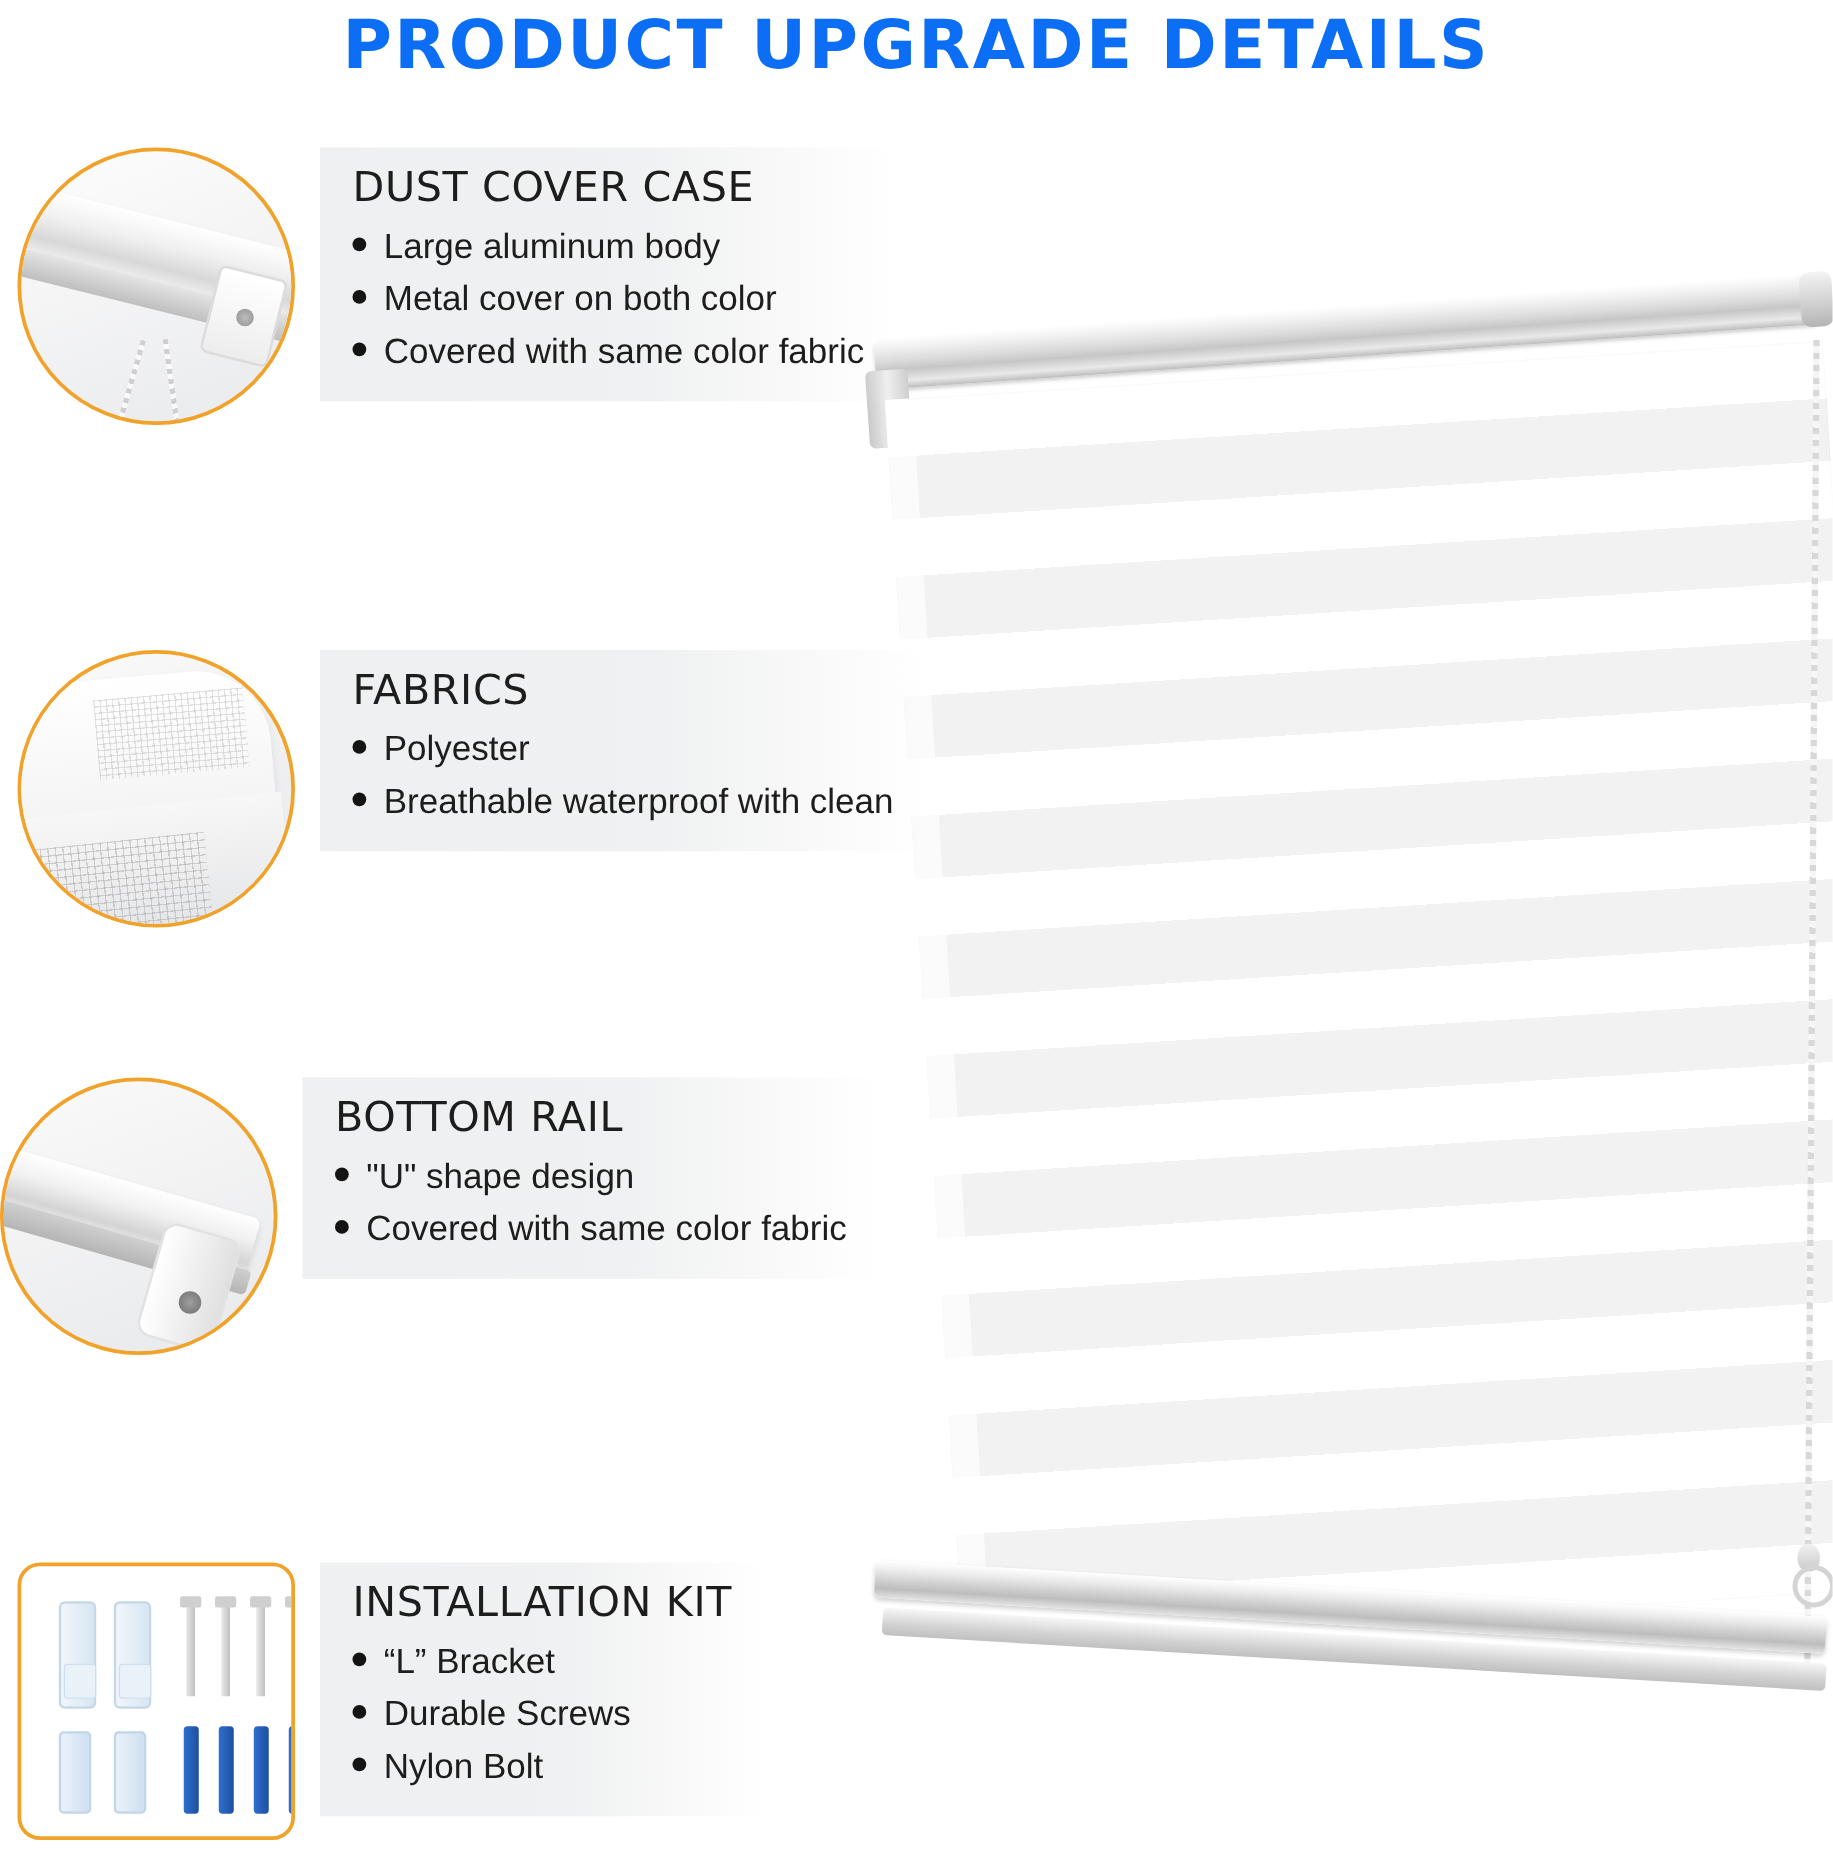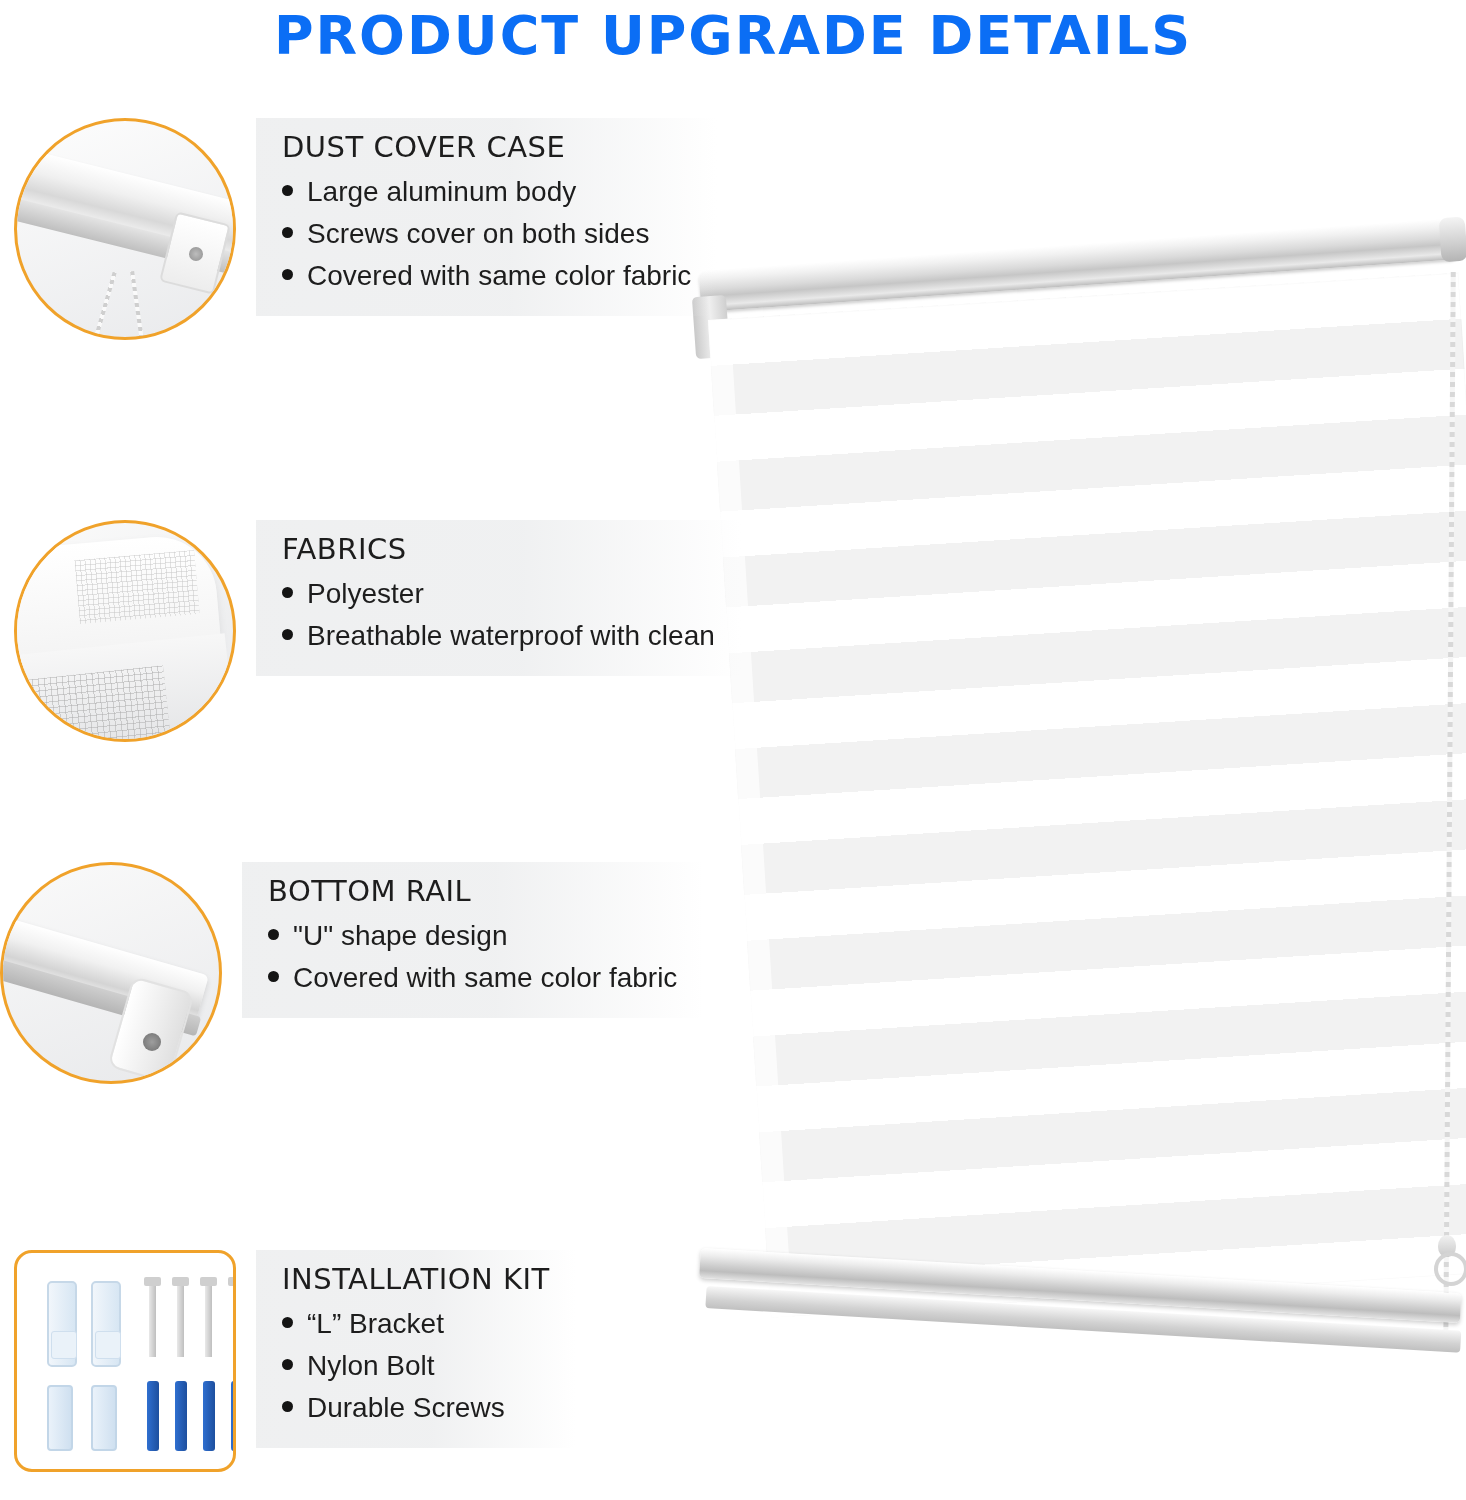--- a/index.html
+++ b/index.html
@@ -181,21 +181,21 @@
     background: #f4f5f6;
     flex: 0 0 auto;
   }
   .txtcol {
     position: relative;
     margin-left: 20px;
     padding: 12px 26px 14px 26px;
     background: linear-gradient(to right, rgba(238,239,240,0.95) 0%, rgba(238,239,240,0.9) 55%, rgba(238,239,240,0.0) 100%);
   }
   .f-title {
-    font-size: 29px;
+    font-size: 33px;
     letter-spacing: 0.5px;
     color: #1d1d1d;
     font-family: "DejaVu Sans", sans-serif;
     margin-bottom: 12px;
     white-space: nowrap;
   }
   .bullets { list-style: none; }
   .bullets li {
     display: flex;
     align-items: baseline;
@@ -438,21 +438,21 @@
     </div>
     <div class="txtcol">
       <div class="f-title">DUST COVER CASE</div>
       <ul class="bullets">
         <li>
             <span class="dot"></span>
             <span>Large aluminum body</span>
           </li>
         <li>
             <span class="dot"></span>
-            <span>Screws cover on both sides</span>
+            <span>Metal cover on both color</span>
           </li>
         <li>
             <span class="dot"></span>
             <span>Covered with same color fabric</span>
           </li>
       </ul>
     </div>
   </div>
 
   <div class="feature" id="feature-fabrics">
@@ -516,23 +516,23 @@
     </div>
     <div class="txtcol">
       <div class="f-title">INSTALLATION KIT</div>
       <ul class="bullets">
         <li>
             <span class="dot"></span>
             <span>“L”  Bracket</span>
           </li>
         <li>
             <span class="dot"></span>
+            <span>Durable Screws</span>
+          </li>
+        <li>
+            <span class="dot"></span>
             <span>Nylon Bolt</span>
           </li>
-        <li>
-            <span class="dot"></span>
-            <span>Durable Screws</span>
-          </li>
       </ul>
     </div>
   </div>
 
 </div>
 
 </body></html>

